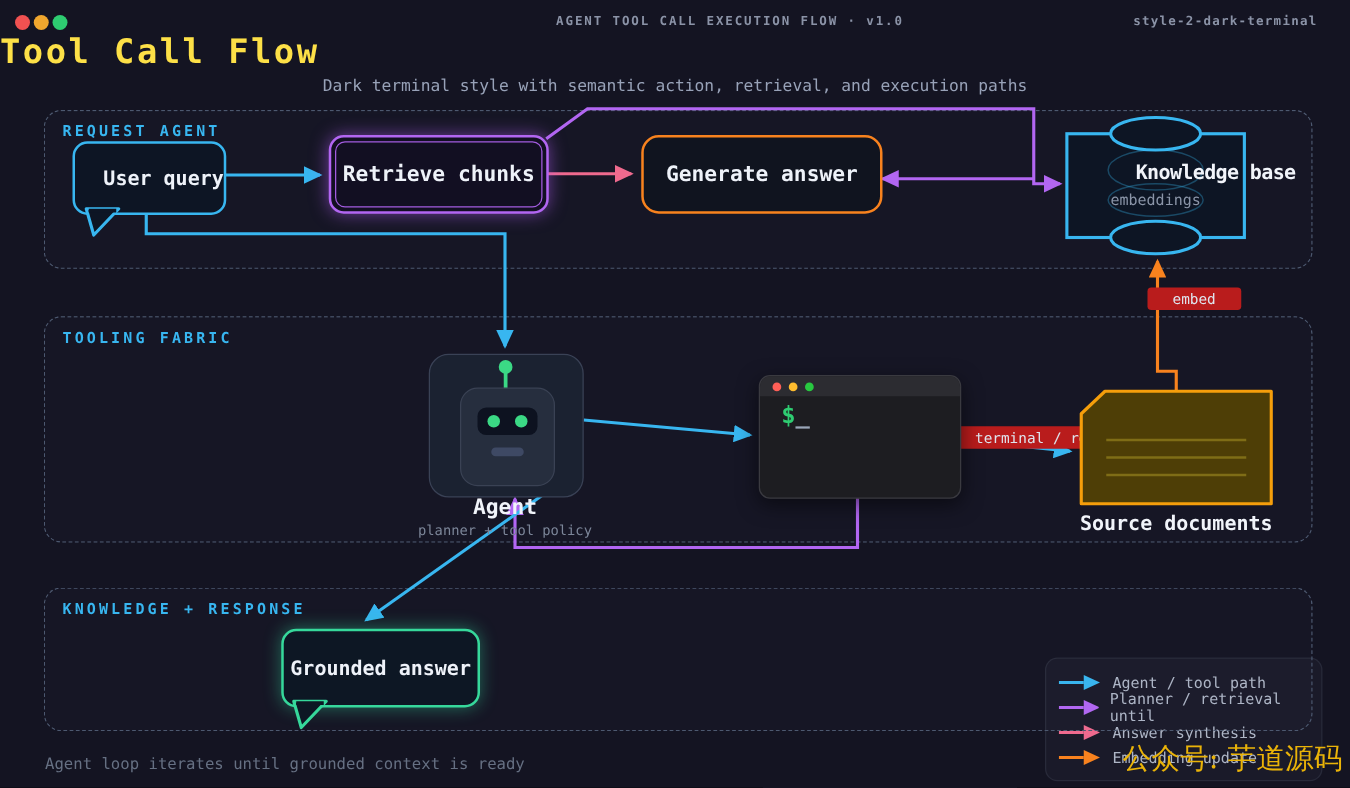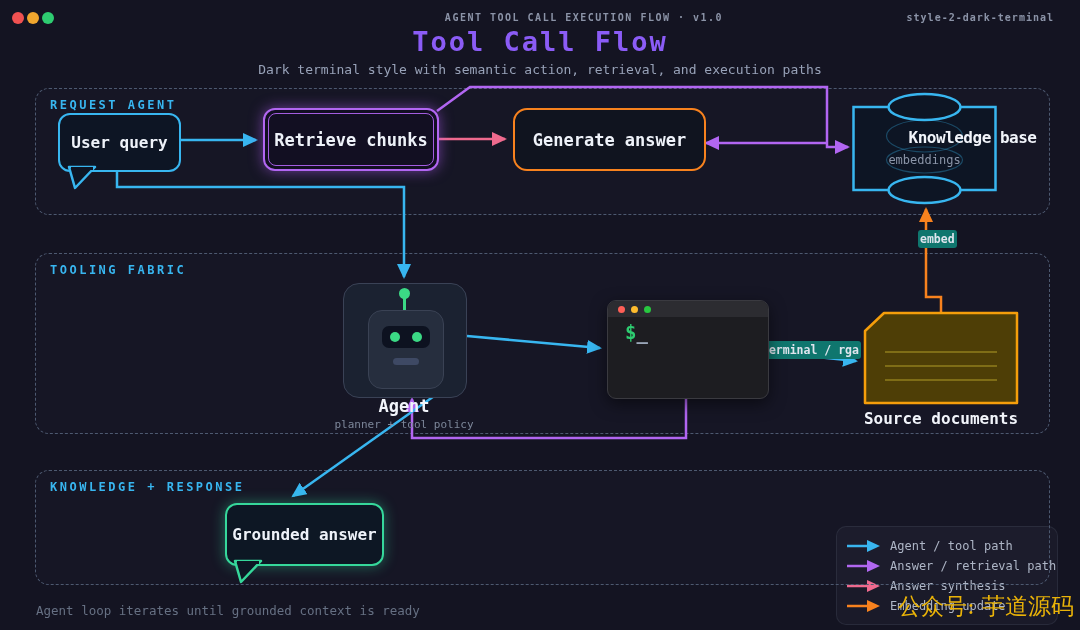--- a/index.html
+++ b/index.html
@@ -5,44 +5,44 @@
   html,body{margin:0;padding:0;background:#0b0b12;}
   .stage{position:relative;width:1080px;height:630px;background:#141422;overflow:hidden;
          font-family:"DejaVu Sans Mono","Liberation Mono",monospace;color:#e9edf5;}
   .abs{position:absolute;}
 
   
   .dot{position:absolute;top:12px;width:12px;height:12px;border-radius:50%;}
   .eyebrow{top:12px;left:0;width:100%;text-align:center;font-size:10px;font-weight:bold;
            letter-spacing:1.5px;color:#8b93a7;padding-left:44px;}
   .styletag{top:12px;right:26px;font-size:10px;font-weight:bold;letter-spacing:1px;color:#8b93a7;}
-  .title{top:26px;left:0;width:100%;text-align:center;font-size:27px;font-weight:bold;
-         letter-spacing:2px;color:#8b5cf6;}
+  .title{top:26px;left:0;width:100%;font-size:27px;font-weight:bold;
+         letter-spacing:2px;color:#fde047;}
   .subtitle{top:62px;left:0;width:100%;text-align:center;font-size:13px;color:#98a2b8;}
 
   
   .section{position:absolute;border:1.6px dashed #4d5970;border-radius:14px;
            background:rgba(148,163,184,0.02);z-index:1;}
   .section-label{position:absolute;top:9px;left:14px;font-size:12px;font-weight:bold;
                  letter-spacing:2.5px;color:#38b6f0;}
 
   
   .edges{position:absolute;left:0;top:0;z-index:2;}
   .e{fill:none;stroke-width:2.5px;}
   .e.blue{stroke:#38b6f0;} .e.purple{stroke:#b266f2;} .e.pink{stroke:#ef6a8e;} .e.orange{stroke:#f8821e;}
 
-  .chip{position:absolute;z-index:3;background:#0f766e;color:#dfe5ee;font-size:11.5px;
-        font-weight:bold;padding:2px 2px;border-radius:3px;}
+  .chip{position:absolute;z-index:3;background:#b91c1c;color:#dfe5ee;font-size:11.5px;
+        font-weight:normal;padding:2px 20px;border-radius:3px;}
 
   
   .node{position:absolute;z-index:3;display:flex;align-items:center;justify-content:center;
         font-weight:bold;color:#eef2f9;}
 
   .bubble-blue{width:119px;height:55px;background:#0d1524;border:2.5px solid #38b6f0;
-               border-radius:12px;font-size:16px;}
+               border-radius:12px;font-size:16px;justify-content:flex-end;}
   .bubble-green{width:155px;height:59px;background:#0d1724;border:2.5px solid #36d89b;
                 border-radius:12px;font-size:16px;box-shadow:0 0 14px rgba(52,211,153,.45);}
   .tail{position:absolute;overflow:visible;}
 
   .box-purple{width:172px;height:59px;background:#120f22;border:2px solid #b266f2;border-radius:12px;
               font-size:17px;box-shadow:0 0 14px rgba(177,92,242,.55);}
   .box-purple::before{content:"";position:absolute;inset:3px;border:1.5px solid #a35ce0;border-radius:8px;}
   .box-orange{width:189px;height:59px;background:#10141f;border:2.5px solid #f8821e;border-radius:14px;
               font-size:17px;}
 
@@ -122,21 +122,21 @@
           <path d="M0,7 H20" stroke="#38b6f0" stroke-width="2.5"></path>
           <path d="M20,1 L33,7 L20,13 Z" fill="#38b6f0"></path>
         </svg>
       <span>Agent / tool path</span>
     </div>
     <div class="legend-row">
       <svg width="34" height="14">
           <path d="M0,7 H20" stroke="#b266f2" stroke-width="2.5"></path>
           <path d="M20,1 L33,7 L20,13 Z" fill="#b266f2"></path>
         </svg>
-      <span>Answer / retrieval path</span>
+      <span>Planner / retrieval until</span>
     </div>
     <div class="legend-row">
       <svg width="34" height="14">
           <path d="M0,7 H20" stroke="#ef6a8e" stroke-width="2.5"></path>
           <path d="M20,1 L33,7 L20,13 Z" fill="#ef6a8e"></path>
         </svg>
       <span>Answer synthesis</span>
     </div>
     <div class="legend-row">
       <svg width="34" height="14">

